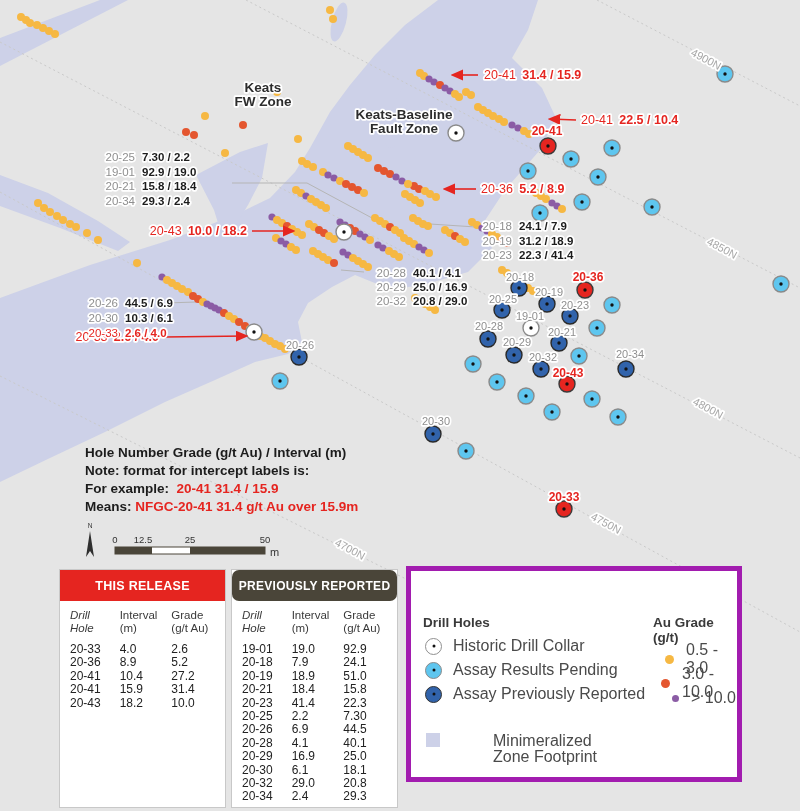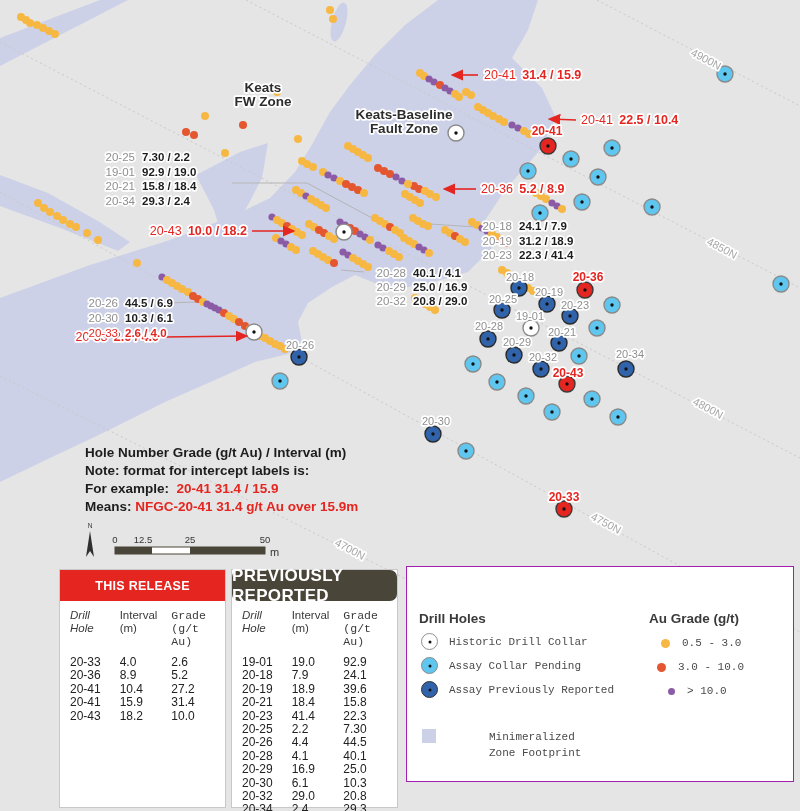--- a/index.html
+++ b/index.html
@@ -15,33 +15,33 @@
   #note .red{color:#e52520;}
 
   
   .panel{position:absolute;background:#fff;box-sizing:border-box;}
   .table-panel{border:1px solid #c8c8c8;}
   .thead{height:31px;display:flex;align-items:center;justify-content:center;color:#fff;
          font-weight:bold;font-size:12.5px;letter-spacing:.3px;}
   .cols{display:flex;padding:8px 0 4px 10px;color:#3a3a3a;font-size:11.5px;line-height:13px;}
   .cols .col:nth-child(1){width:50px;font-style:italic;}
   .cols .col:nth-child(2){width:52px;}
-  .cols .col:nth-child(3){width:54px;font-family:Liberation Mono, monospace;}
+  .cols .col:nth-child(3){width:54px;}
   .rows{padding:4px 0 0 10px;font-size:12px;color:#222;}
   .trow{display:flex;height:13.4px;line-height:13.4px;}
   .trow span:nth-child(1){width:50px;}
   .trow span:nth-child(2){width:52px;}
   .trow span:nth-child(3){width:54px;}
 
   
-  #legend{left:406px;top:566px;width:388px;height:216px;border:1px solid #a21caf;}
+  #legend{left:406px;top:566px;width:336px;height:216px;border:5px solid #a21caf;}
   #legend .lg-title{height:34px;display:flex;align-items:center;justify-content:center;
         color:#fff;font-weight:bold;font-size:19px;letter-spacing:.5px;}
   .lg-head{position:absolute;font-weight:bold;font-size:13.5px;color:#3a3a3a;}
-  .lg-item{position:absolute;display:flex;align-items:center;font-size:11px;color:#4a4a4a;font-family:Liberation Mono, monospace;}
+  .lg-item{position:absolute;display:flex;align-items:center;font-size:16px;color:#4a4a4a;}
   .lg-dot{width:15px;height:15px;border-radius:50%;position:relative;flex:0 0 auto;margin-right:11px;}
   .lg-dot::after{content:'';position:absolute;width:3px;height:3px;background:#111;border-radius:50%;
         left:50%;top:50%;transform:translate(-50%,-50%);}
   .lg-sq{width:14px;height:14px;flex:0 0 auto;margin-right:12px;margin-left:1px;}
   .au-dot{border-radius:50%;flex:0 0 auto;margin-right:12px;}
   .bold{font-weight:bold;}
   .two-line div{line-height:16px;}
 </style>
 </head>
 <body>
@@ -485,21 +485,21 @@
         </div>
         <div class="trow">
           <span>20-43</span>
           <span>18.2</span>
           <span>10.0</span>
         </div>
       </div>
   </div>
 
   <div class="panel table-panel" id="table-1" style="left:231px;top:569px;width:167px;height:239px;">
-    <div class="thead" style="font-size: 17px; background: rgb(74, 69, 57); border-radius: 7px;">PREVIOUSLY REPORTED</div>
+    <div class="thead" style="font-size: 12px; background: rgb(74, 69, 57); border-radius: 7px;">PREVIOUSLY REPORTED</div>
     <div class="cols">
         <div class="col">
           <div>Drill</div>
           <div>Hole</div>
         </div>
         <div class="col">
           <div>Interval</div>
           <div>(m)</div>
         </div>
         <div class="col">
@@ -514,56 +514,56 @@
           <span>92.9</span>
         </div>
         <div class="trow">
           <span>20-18</span>
           <span>7.9</span>
           <span>24.1</span>
         </div>
         <div class="trow">
           <span>20-19</span>
           <span>18.9</span>
-          <span>39.6</span>
+          <span>51.0</span>
         </div>
         <div class="trow">
           <span>20-21</span>
           <span>18.4</span>
           <span>15.8</span>
         </div>
         <div class="trow">
           <span>20-23</span>
           <span>41.4</span>
           <span>22.3</span>
         </div>
         <div class="trow">
           <span>20-25</span>
           <span>2.2</span>
           <span>7.30</span>
         </div>
         <div class="trow">
           <span>20-26</span>
-          <span>4.4</span>
+          <span>6.9</span>
           <span>44.5</span>
         </div>
         <div class="trow">
           <span>20-28</span>
           <span>4.1</span>
           <span>40.1</span>
         </div>
         <div class="trow">
           <span>20-29</span>
           <span>16.9</span>
           <span>25.0</span>
         </div>
         <div class="trow">
           <span>20-30</span>
           <span>6.1</span>
-          <span>10.3</span>
+          <span>18.1</span>
         </div>
         <div class="trow">
           <span>20-32</span>
           <span>29.0</span>
           <span>20.8</span>
         </div>
         <div class="trow">
           <span>20-34</span>
           <span>2.4</span>
           <span>29.3</span>
@@ -575,21 +575,21 @@
     <div class="lg-title">KEATS ZONE PLAN MAP</div>
 
     <div class="lg-head" style="left:12px;top:44px;">Drill Holes</div>
 
     <div class="lg-item" style="left:14px;top:66px;">
       <span class="lg-dot" id="sw-historic" style="background: rgb(255, 255, 255); border: 1.5px solid rgb(144, 144, 144);"></span>
       <span>Historic Drill Collar</span>
     </div>
     <div class="lg-item" style="left:14px;top:90px;">
       <span class="lg-dot" id="sw-pending" style="background: rgb(94, 198, 239); border: 1.5px solid rgb(138, 138, 138);"></span>
-      <span>Assay Collar Pending</span>
+      <span>Assay Results Pending</span>
     </div>
     <div class="lg-item" style="left:14px;top:114px;">
       <span class="lg-dot" id="sw-reported" style="background: rgb(49, 99, 171); border: 1.5px solid rgb(51, 51, 51);"></span>
       <span>Assay Previously Reported</span>
     </div>
     <div class="lg-item" style="left:14px;top:162px;align-items:flex-start;gap:41px;">
       <span class="lg-sq" id="sw-footprint" style="background: rgb(205, 209, 232);"></span>
       <span class="two-line">
           <div>Minimeralized</div>
           <div>Zone Footprint</div>

